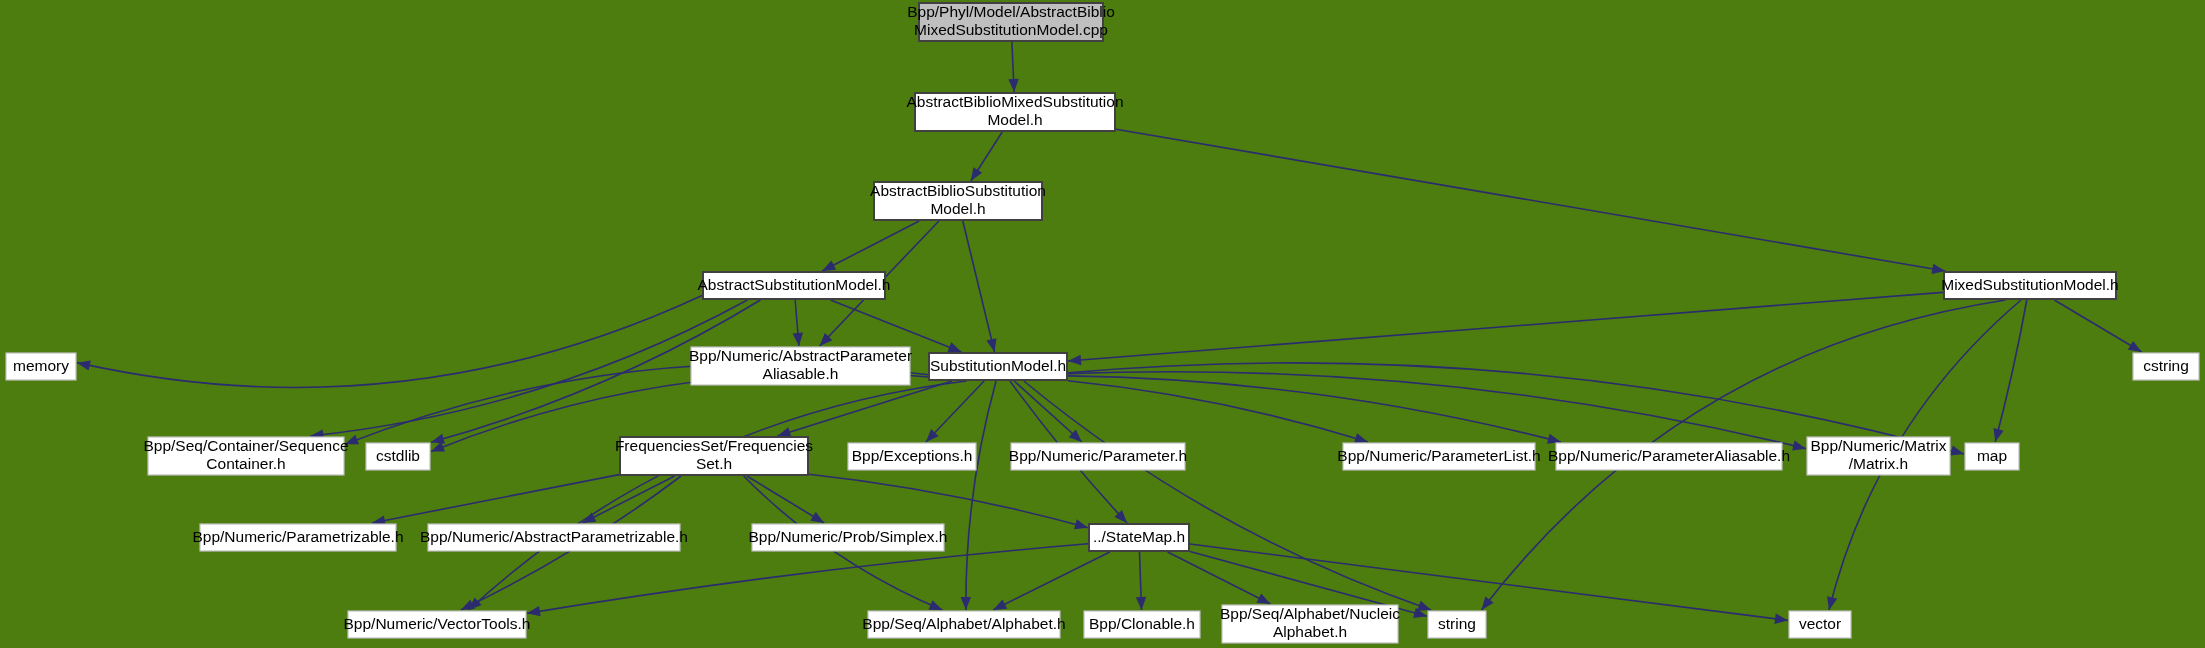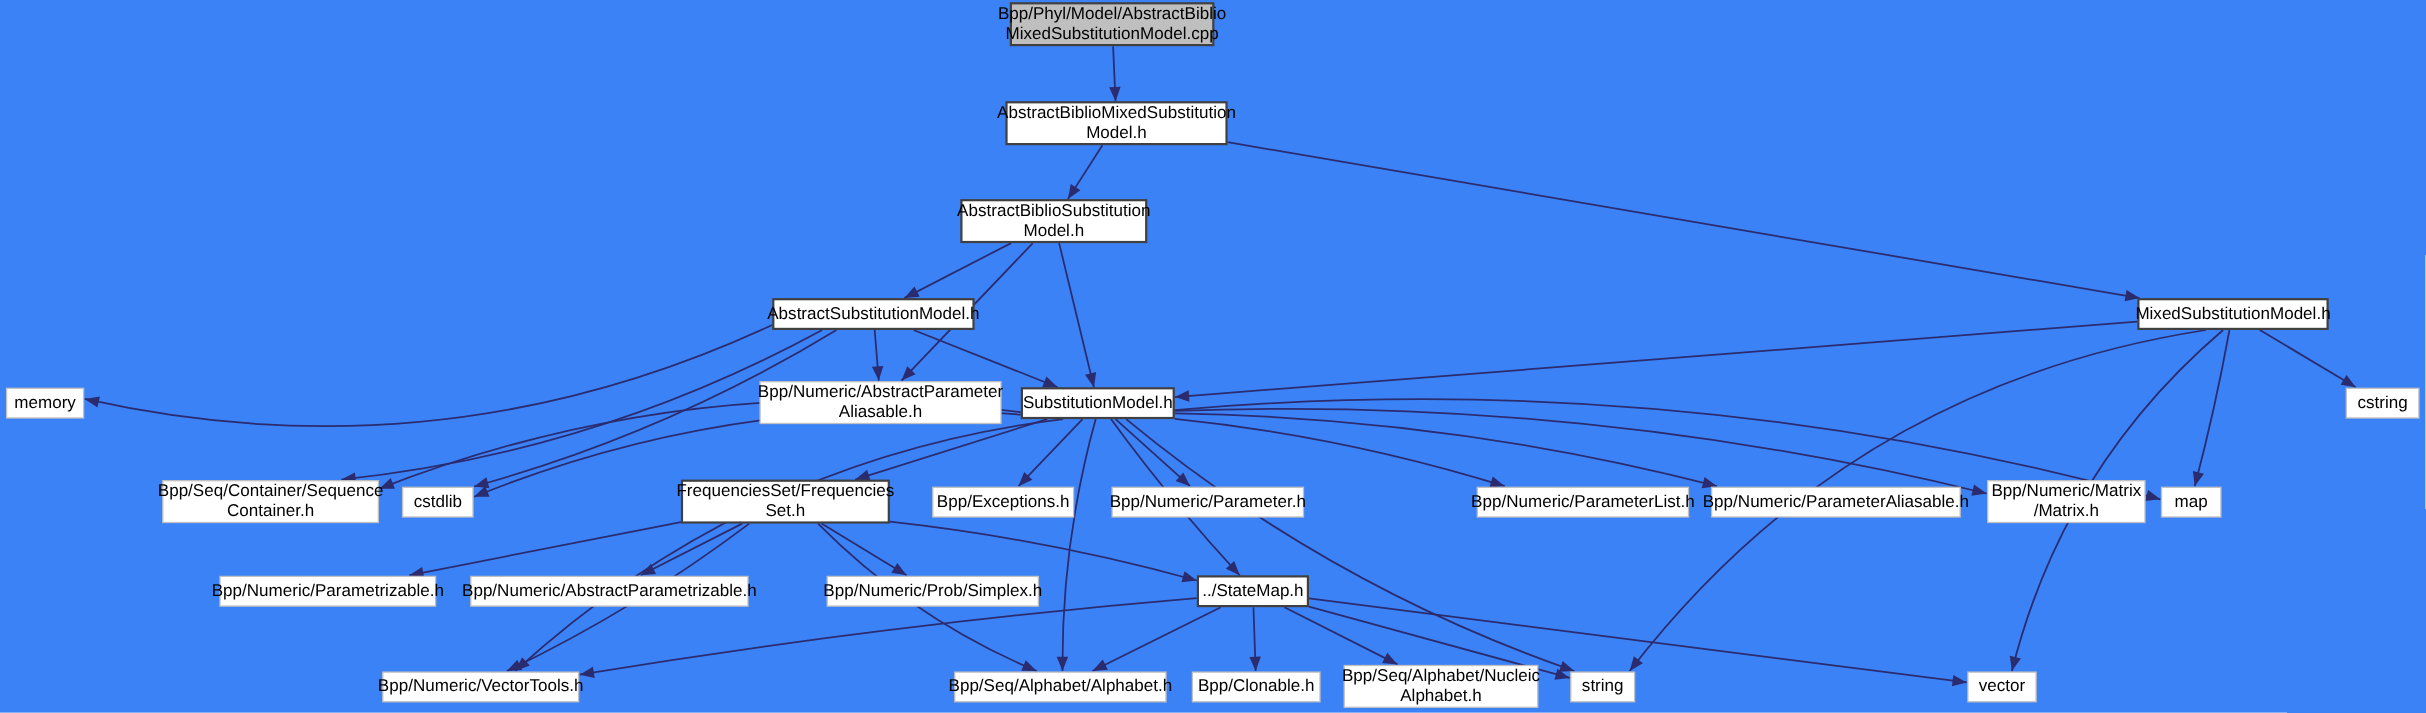--- a/index.html
+++ b/index.html
@@ -4,21 +4,21 @@
 <style>
   html, body {
     margin: 0;
     padding: 0;
     background: #ffffff;
   }
   #graph-root {
     position: relative;
     width: 2205px;
     height: 648px;
-    background: #3b82f6;
+    background: #4d7c0f;
     font-family: "Liberation Sans", sans-serif;
     overflow: hidden;
   }
   svg#graph-svg {
     position: absolute;
     left: 0;
     top: 0;
     width: 2205px;
     height: 648px;
   }

